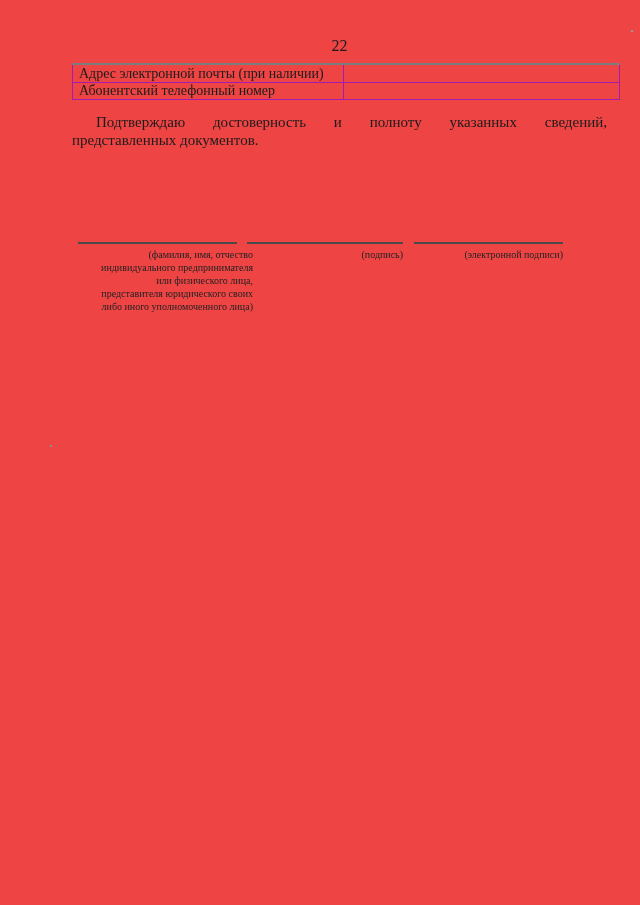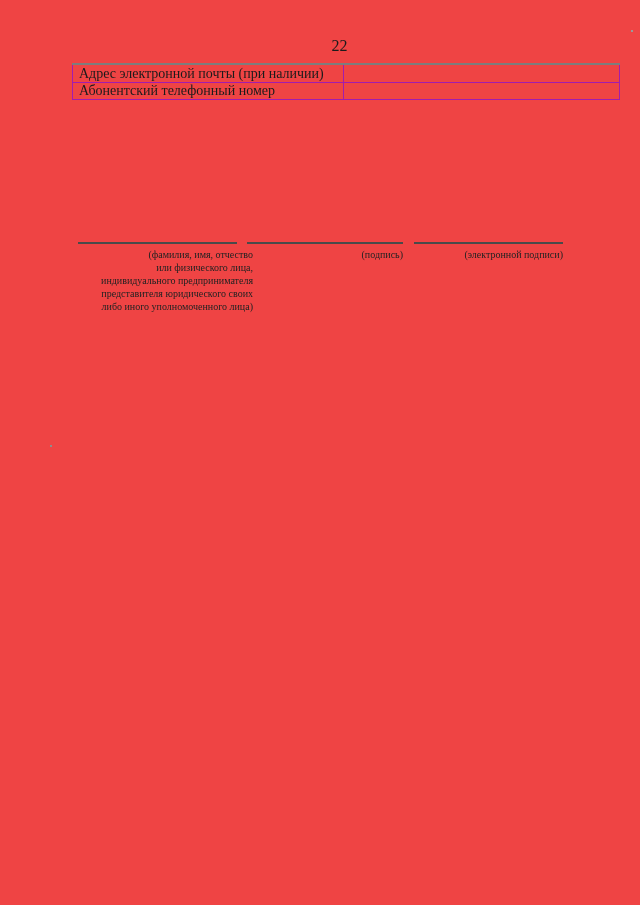--- a/index.html
+++ b/index.html
@@ -119,30 +119,34 @@
         </tr>
         <tr class="r2">
           <td class="c-label">Абонентский телефонный номер</td>
           <td class="c-value"></td>
         </tr>
       </tbody>
     </table>
   </div>
 
   <div class="content paragraphs">
+    <div>
+      <div class="pline indent">Подтверждаю достоверность и полноту указанных сведений,</div>
+      <div class="pline last">представленных документов.</div>
+    </div>
   </div>
 
   <div class="content sig-block">
 
     <div class="sig-col sig-col-1">
       <div class="sig-line"></div>
       <div class="sig-caption">
         <div class="cap-line">(фамилия, имя, отчество</div>
+        <div class="cap-line">индивидуального предпринимателя</div>
         <div class="cap-line">или физического лица,</div>
-        <div class="cap-line">индивидуального предпринимателя</div>
         <div class="cap-line">представителя юридического своих</div>
         <div class="cap-line">либо иного уполномоченного лица)</div>
       </div>
     </div>
 
     <div class="sig-col sig-col-2">
       <div class="sig-line"></div>
       <div class="sig-caption">
         <div class="cap-line">(подпись)</div>
       </div>

